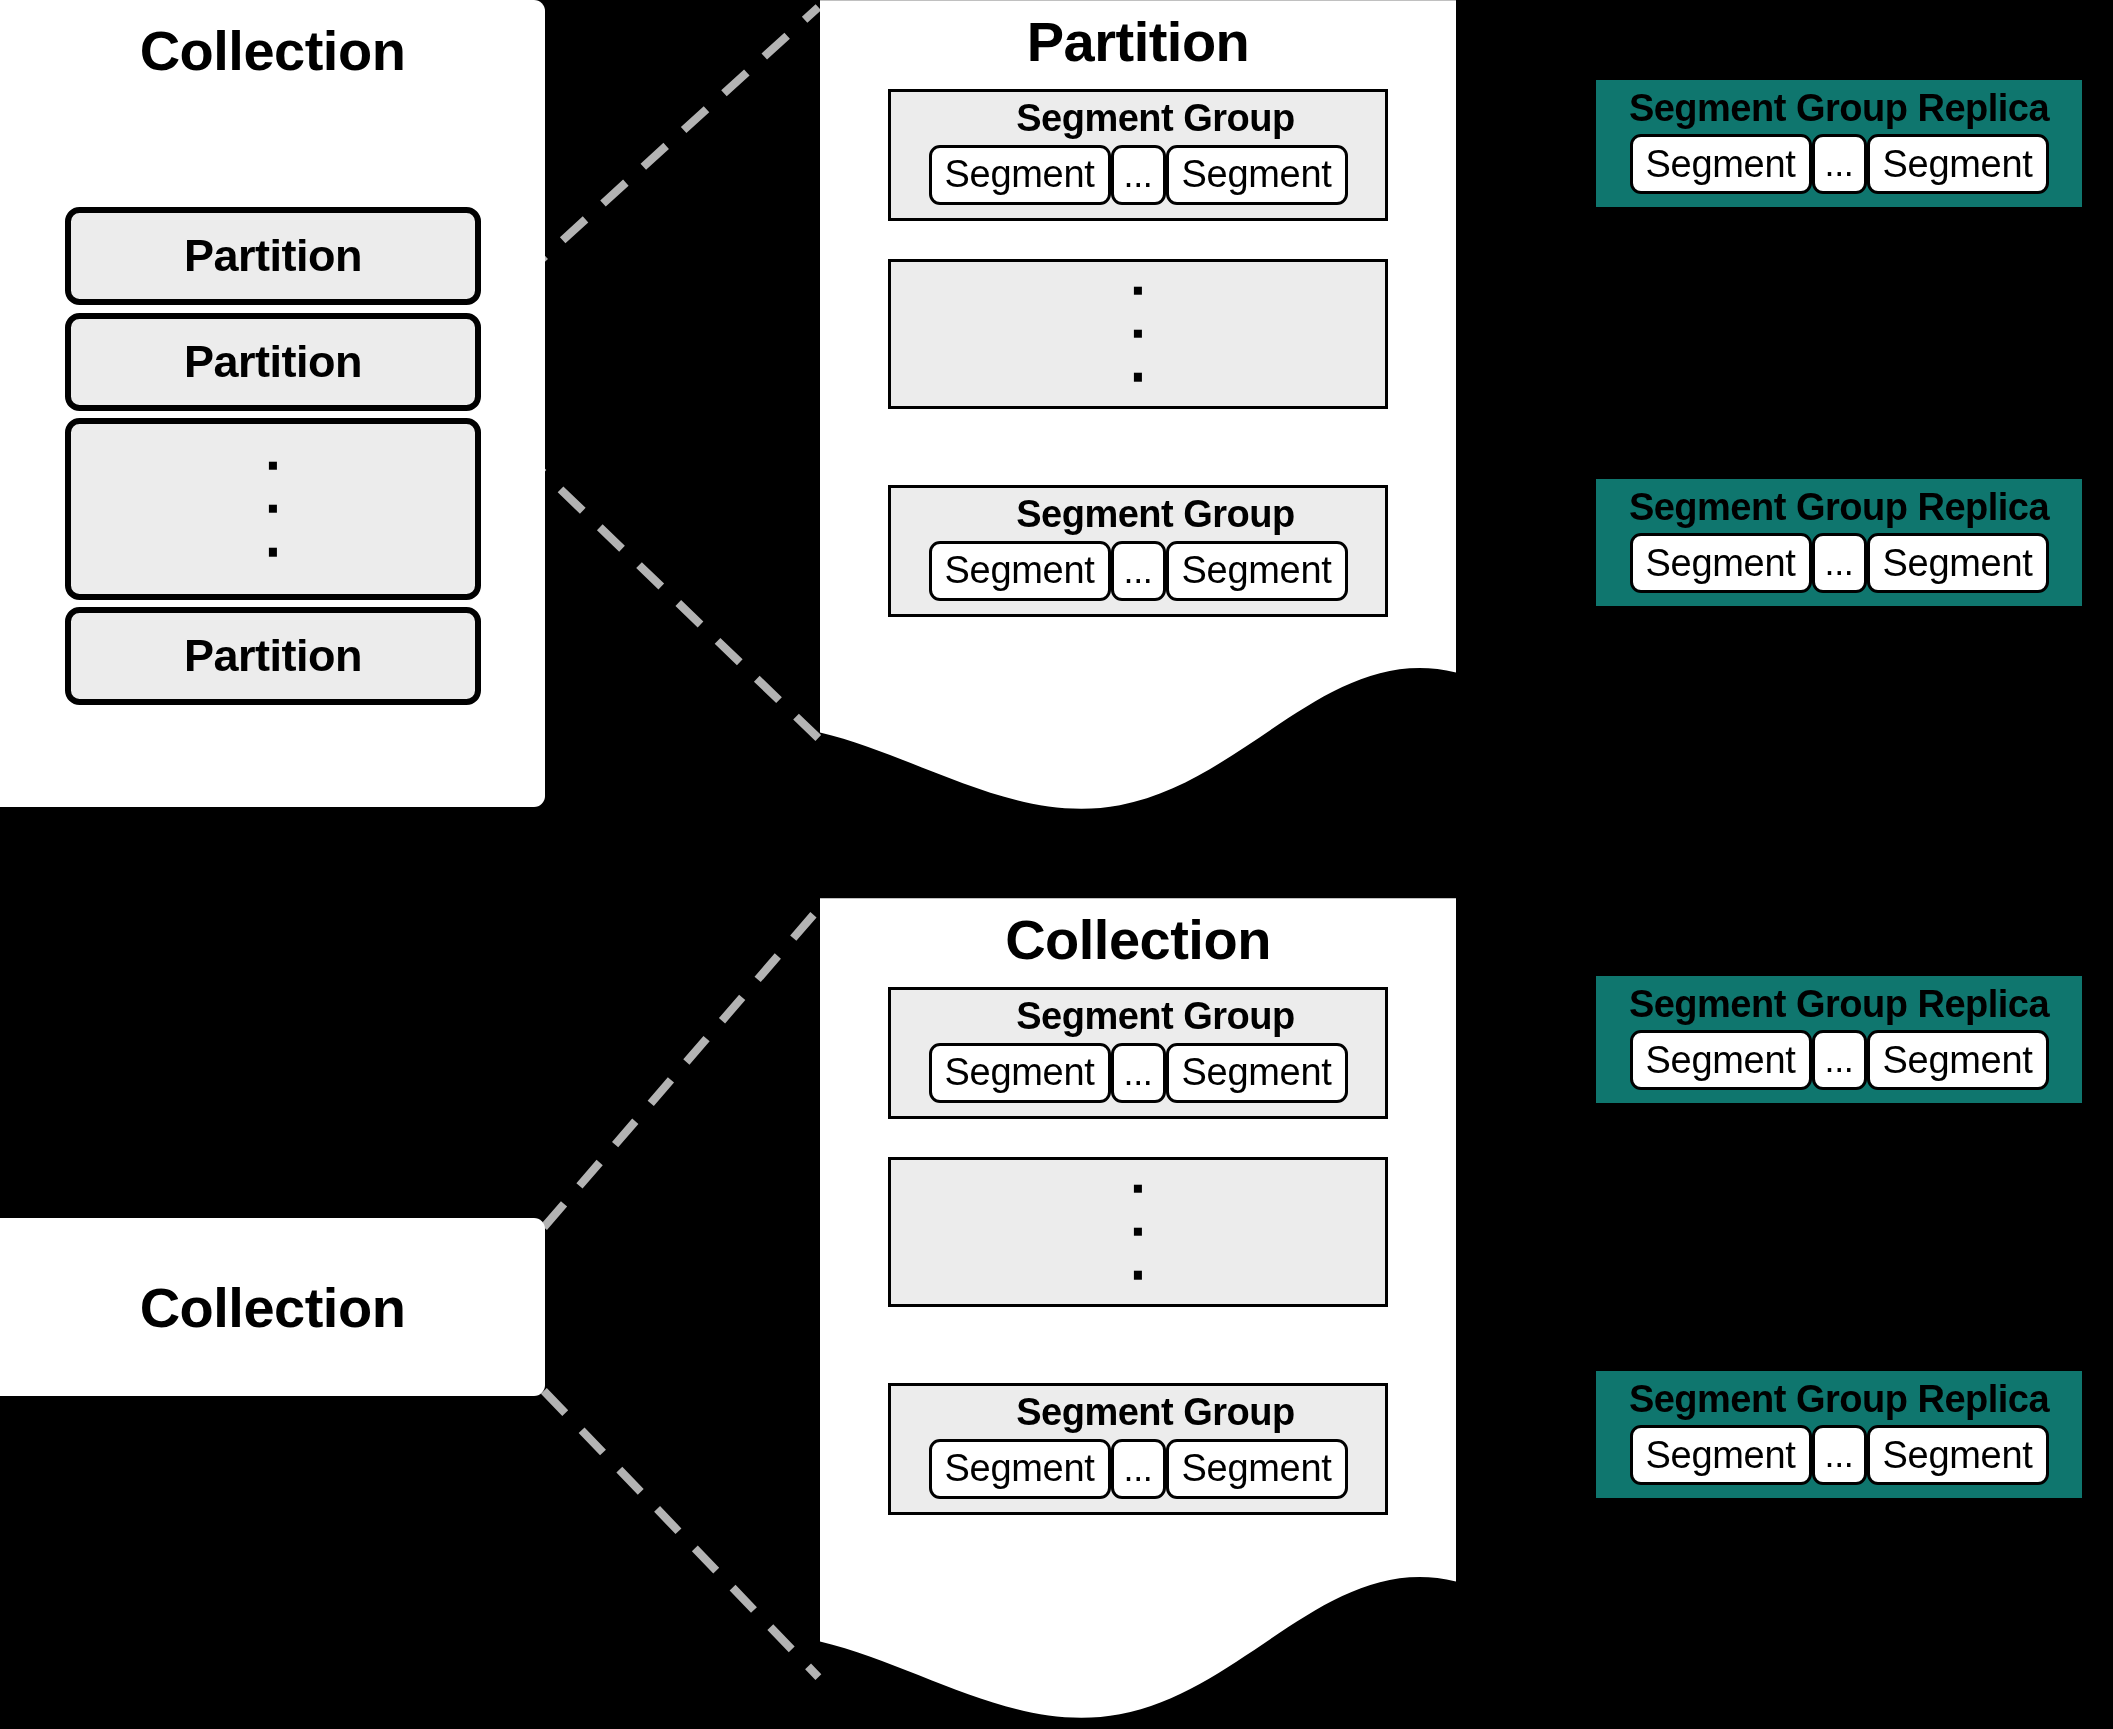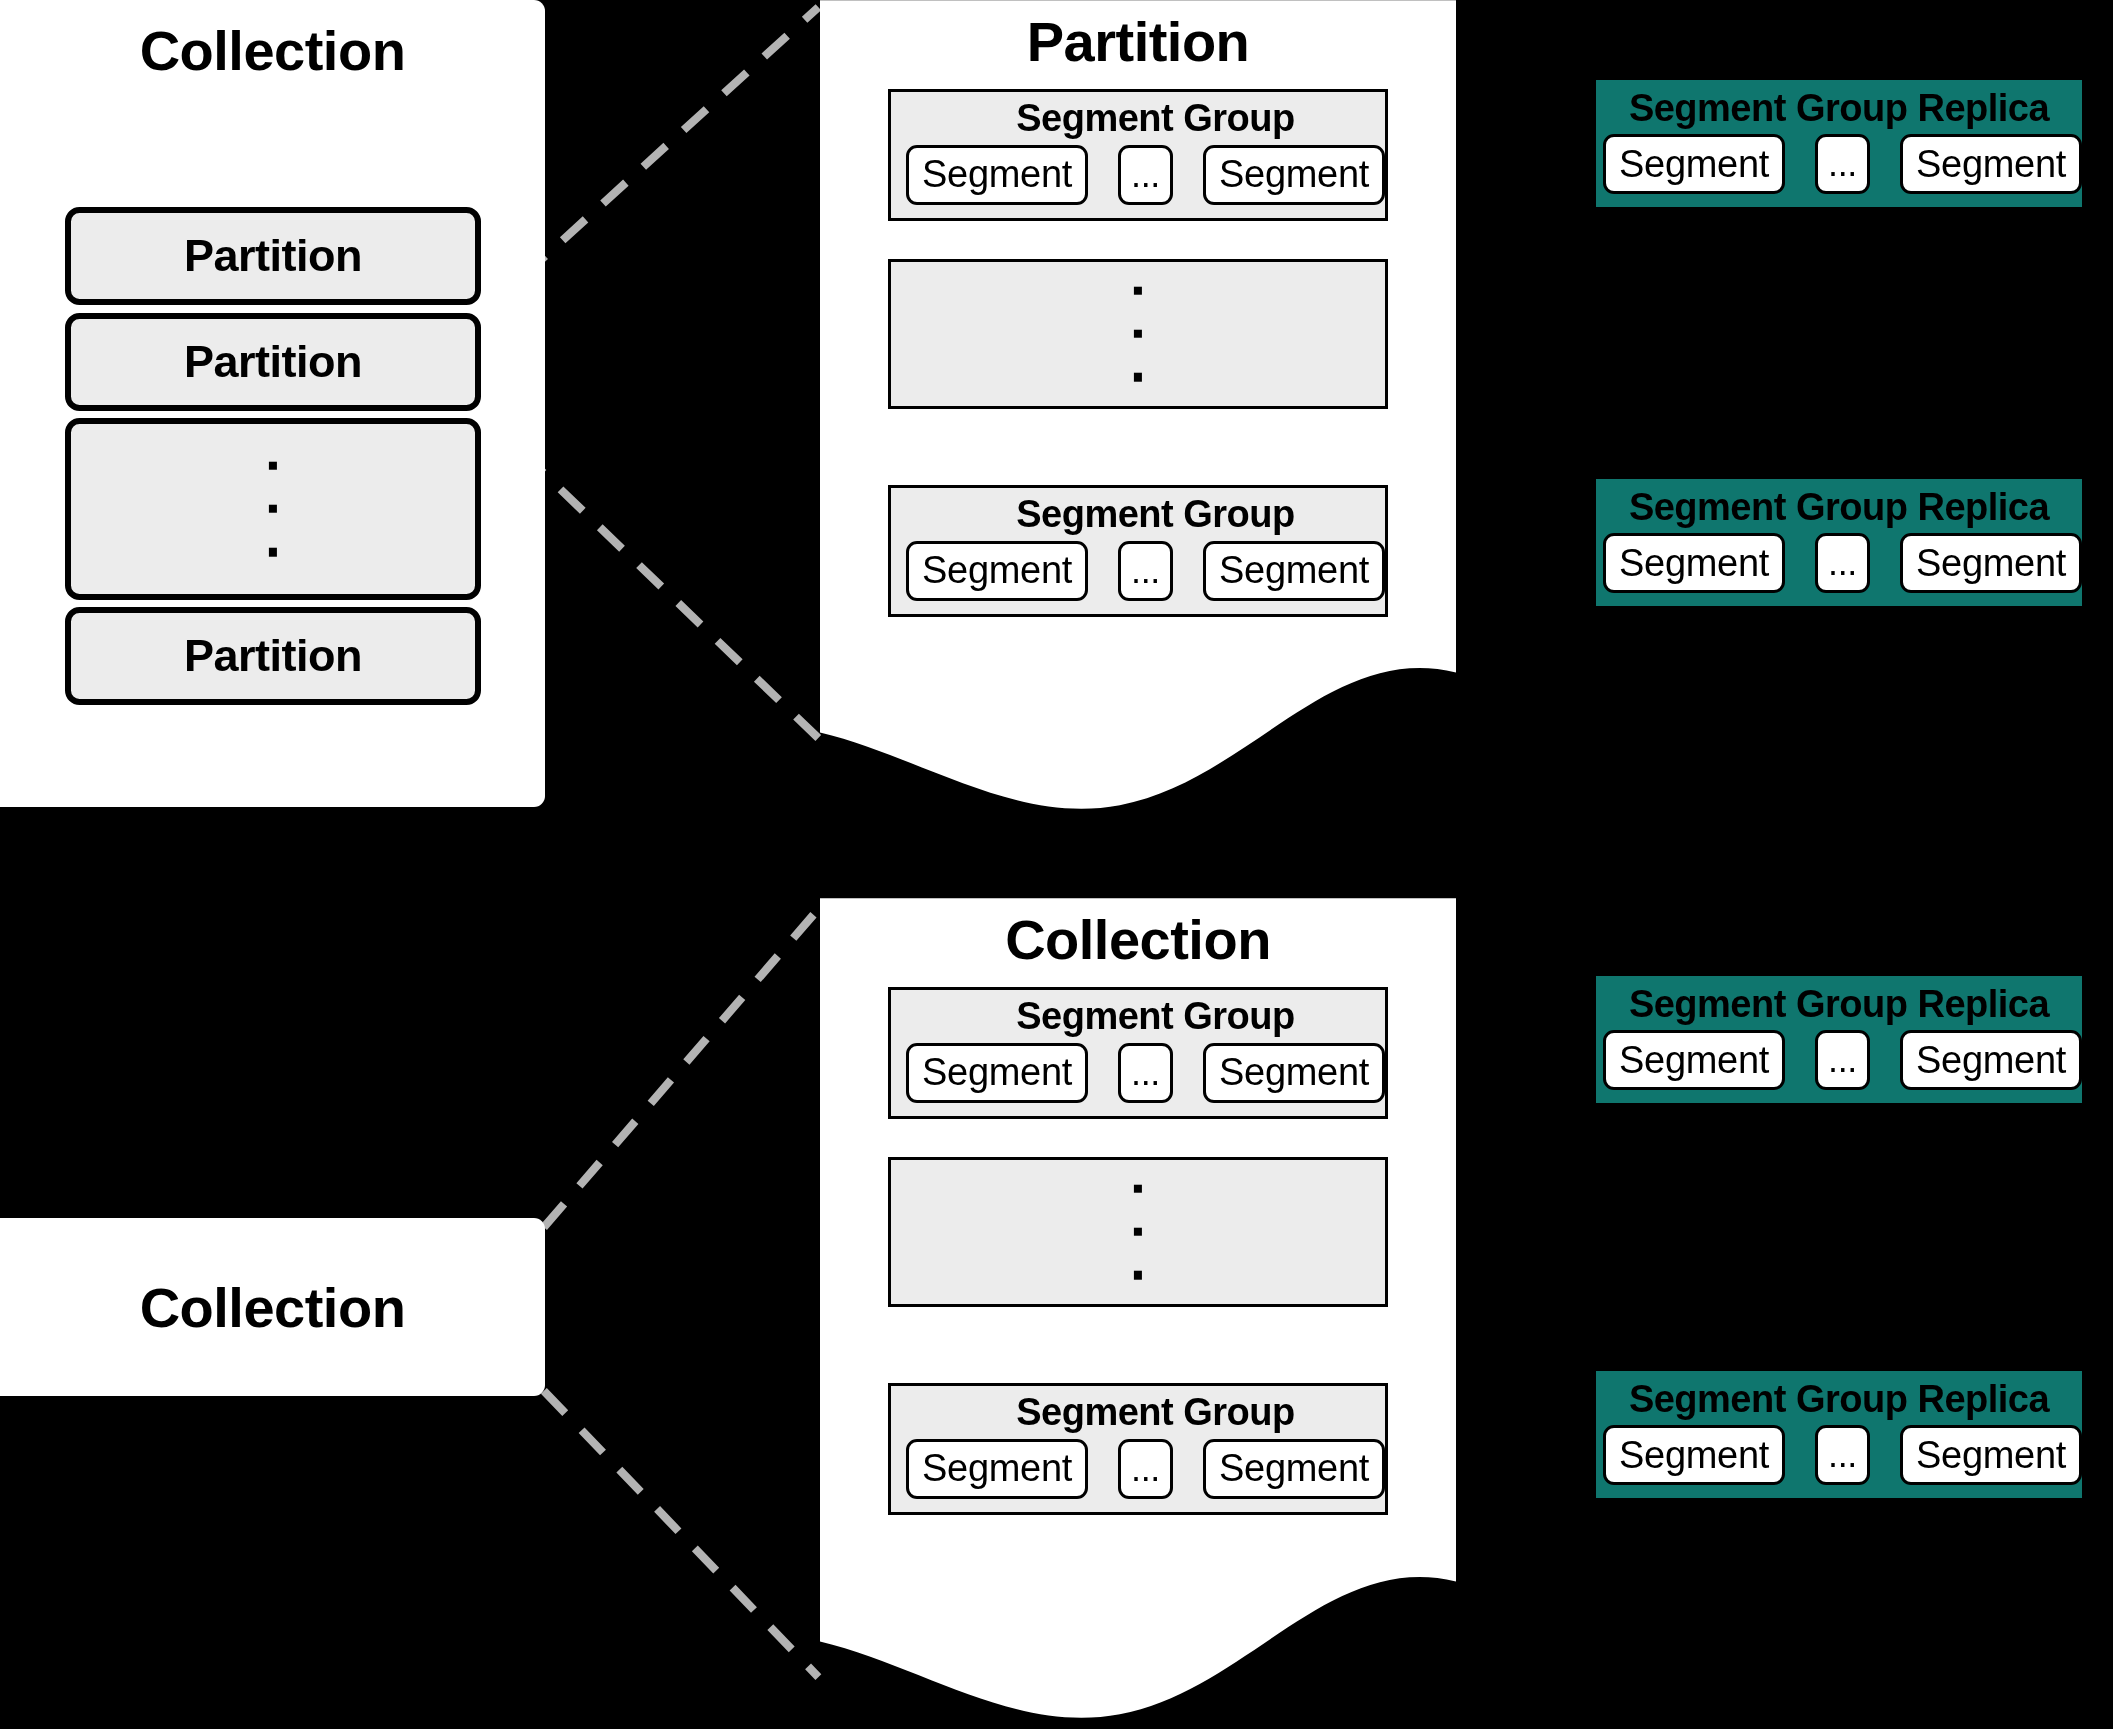--- a/index.html
+++ b/index.html
@@ -85,22 +85,22 @@
     font-weight: bold;
     font-size: 38px;
     color: #000000;
     letter-spacing: -0.5px;
     line-height: 1;
     padding-left: 35px;
   }
   .seg-row {
     display: flex;
     align-items: center;
-    justify-content: flex-end;
-    gap: 30px;
+    justify-content: center;
+    gap: 0;
   }
   .segment {
     background: #ffffff;
     border: 3.6px solid #000000;
     border-radius: 11px;
     box-sizing: border-box;
     display: flex;
     align-items: center;
     justify-content: center;
     font-size: 38px;

